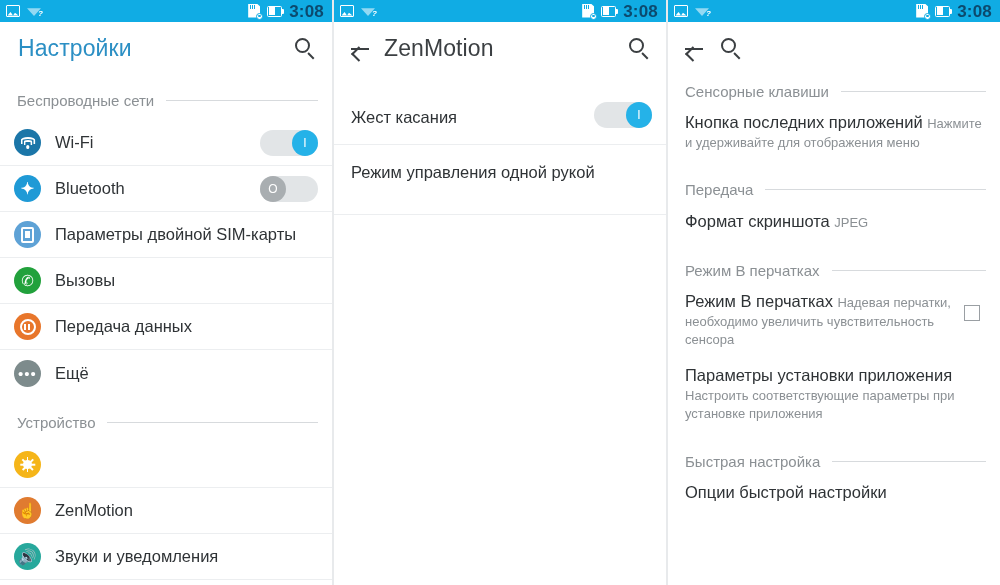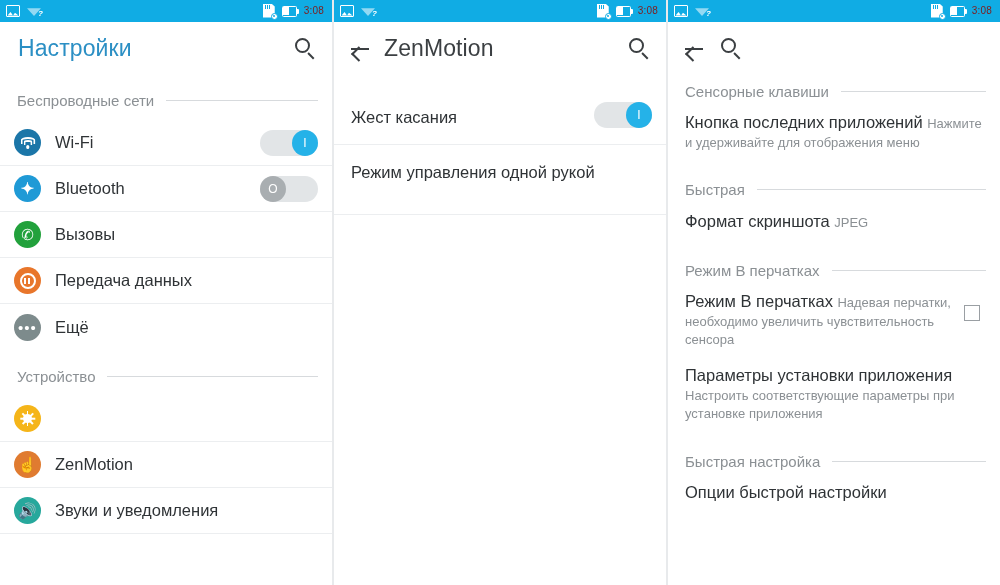--- a/index.html
+++ b/index.html
@@ -23,21 +23,21 @@
   .statusbar {
     height: 22px;
     background: #10ACE4;
     display: flex; align-items: center;
     padding: 0 8px 0 6px;
     color: #fff;
   }
   .sb-left { display: flex; align-items: center; gap: 7px; flex: 1; }
   .sb-right { display: flex; align-items: center; gap: 5px; }
   .sb-time {
-    font-size: 10px; font-weight: normal; color: #7f1d1d;
+    font-size: 17px; font-weight: bold; color: #0c4a6e;
     letter-spacing: .2px; line-height: 1;
   }
   .ico-photo { width: 14px; height: 12px; position: relative; }
   .ico-photo .frame {
     position: absolute; inset: 0;
     border: 1.6px solid #fff; border-radius: 1px;
   }
   .ico-photo .hill {
     position: absolute; left: 1.5px; right: 1.5px; bottom: 1.5px; height: 5px;
     background: #fff;
@@ -297,20 +297,26 @@
       <div class="row">
         <span class="circ" style="background:#1f9ad6">
           <span class="g-bt">✦</span>
         </span>
         <span class="rlabel">Bluetooth</span>
         <span class="toggle off">
           <span class="knob">O</span>
         </span>
       </div>
 
+      <div class="row">
+        <span class="circ" style="background:#5ea2d6">
+          <span class="g-sim"></span>
+        </span>
+        <span class="rlabel">Параметры двойной SIM-карты</span>
+      </div>
 
       <div class="row">
         <span class="circ" style="background:#22a13c">
           <span class="g-phone">✆</span>
         </span>
         <span class="rlabel">Вызовы</span>
       </div>
 
       <div class="row">
         <span class="circ" style="background:#e8762b">
@@ -456,21 +462,21 @@
         <span class="rule"></span>
       </div>
       <div class="prow noline" style="padding-top:4px">
         <span class="ptexts">
           <span class="ptitle">Кнопка последних приложений</span>
           <span class="psub">Нажмите и удерживайте для отображения меню</span>
         </span>
       </div>
 
       <div class="section-head" style="margin-top:9px;height:34px">
-        <span class="label">Быстрая</span>
+        <span class="label">Передача</span>
         <span class="rule"></span>
       </div>
       <div class="prow noline" style="padding-top:4px">
         <span class="ptexts">
           <span class="ptitle">Формат скриншота</span>
           <span class="psub">JPEG</span>
         </span>
       </div>
 
       <div class="section-head" style="margin-top:9px;height:34px">

